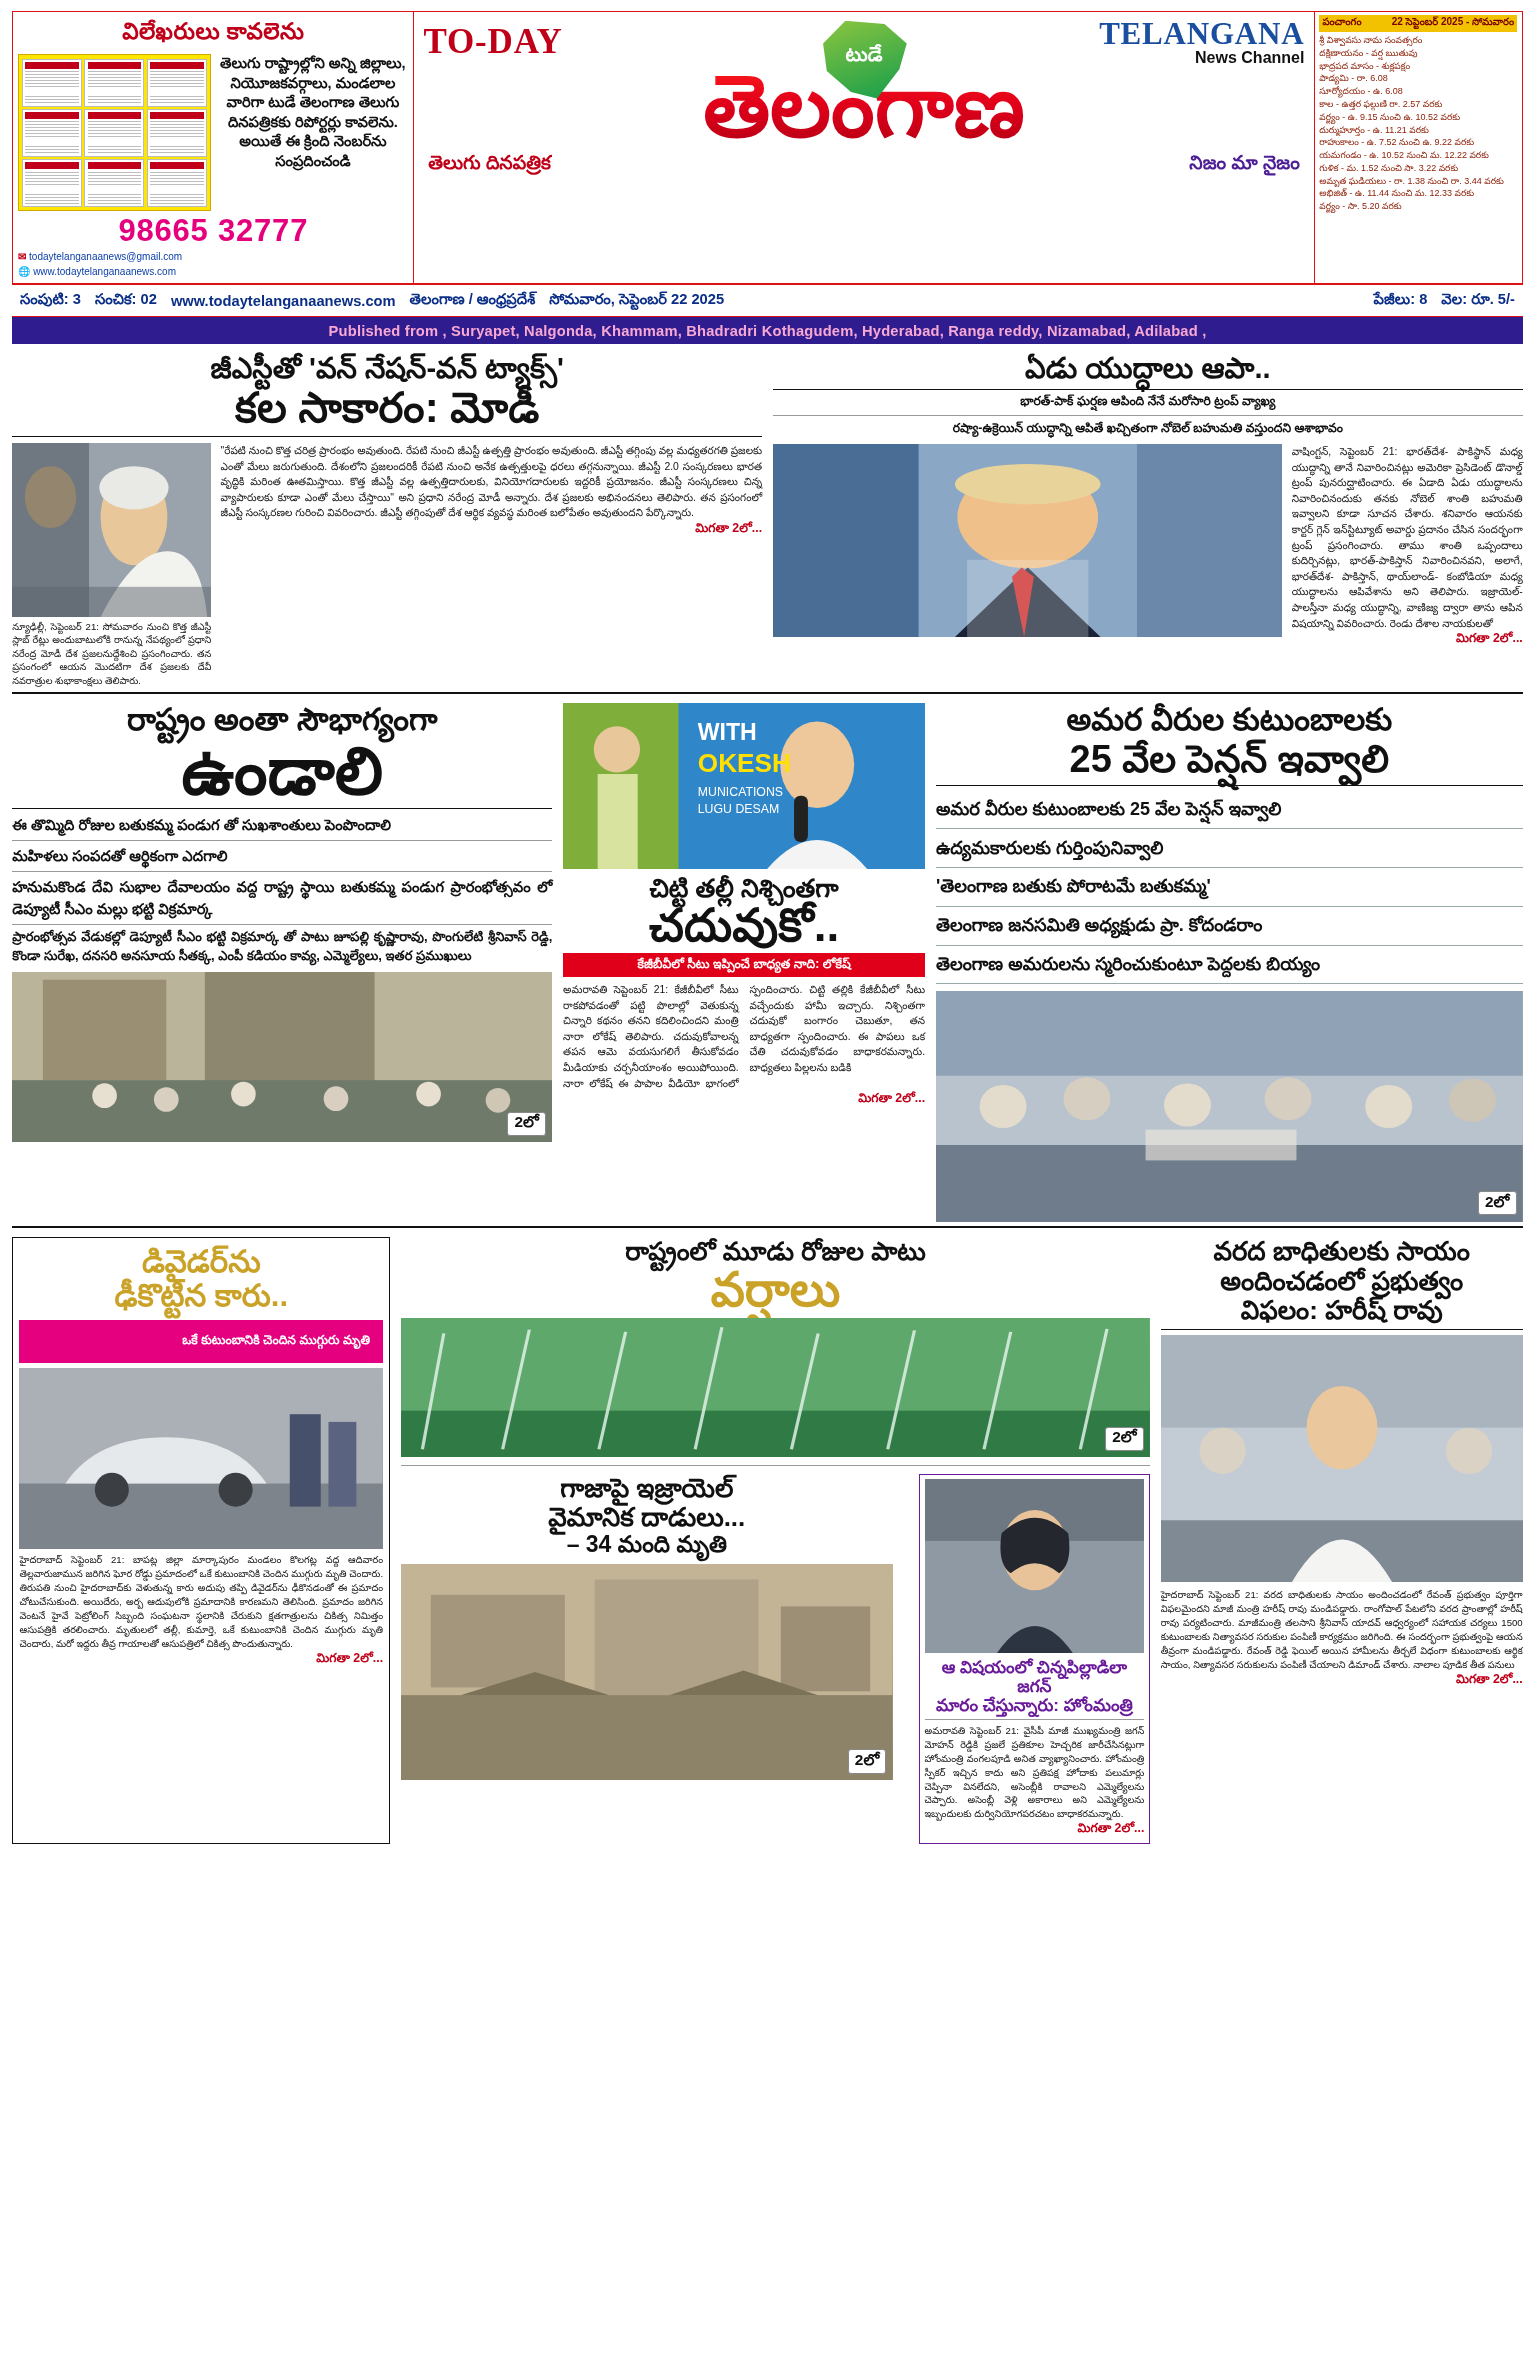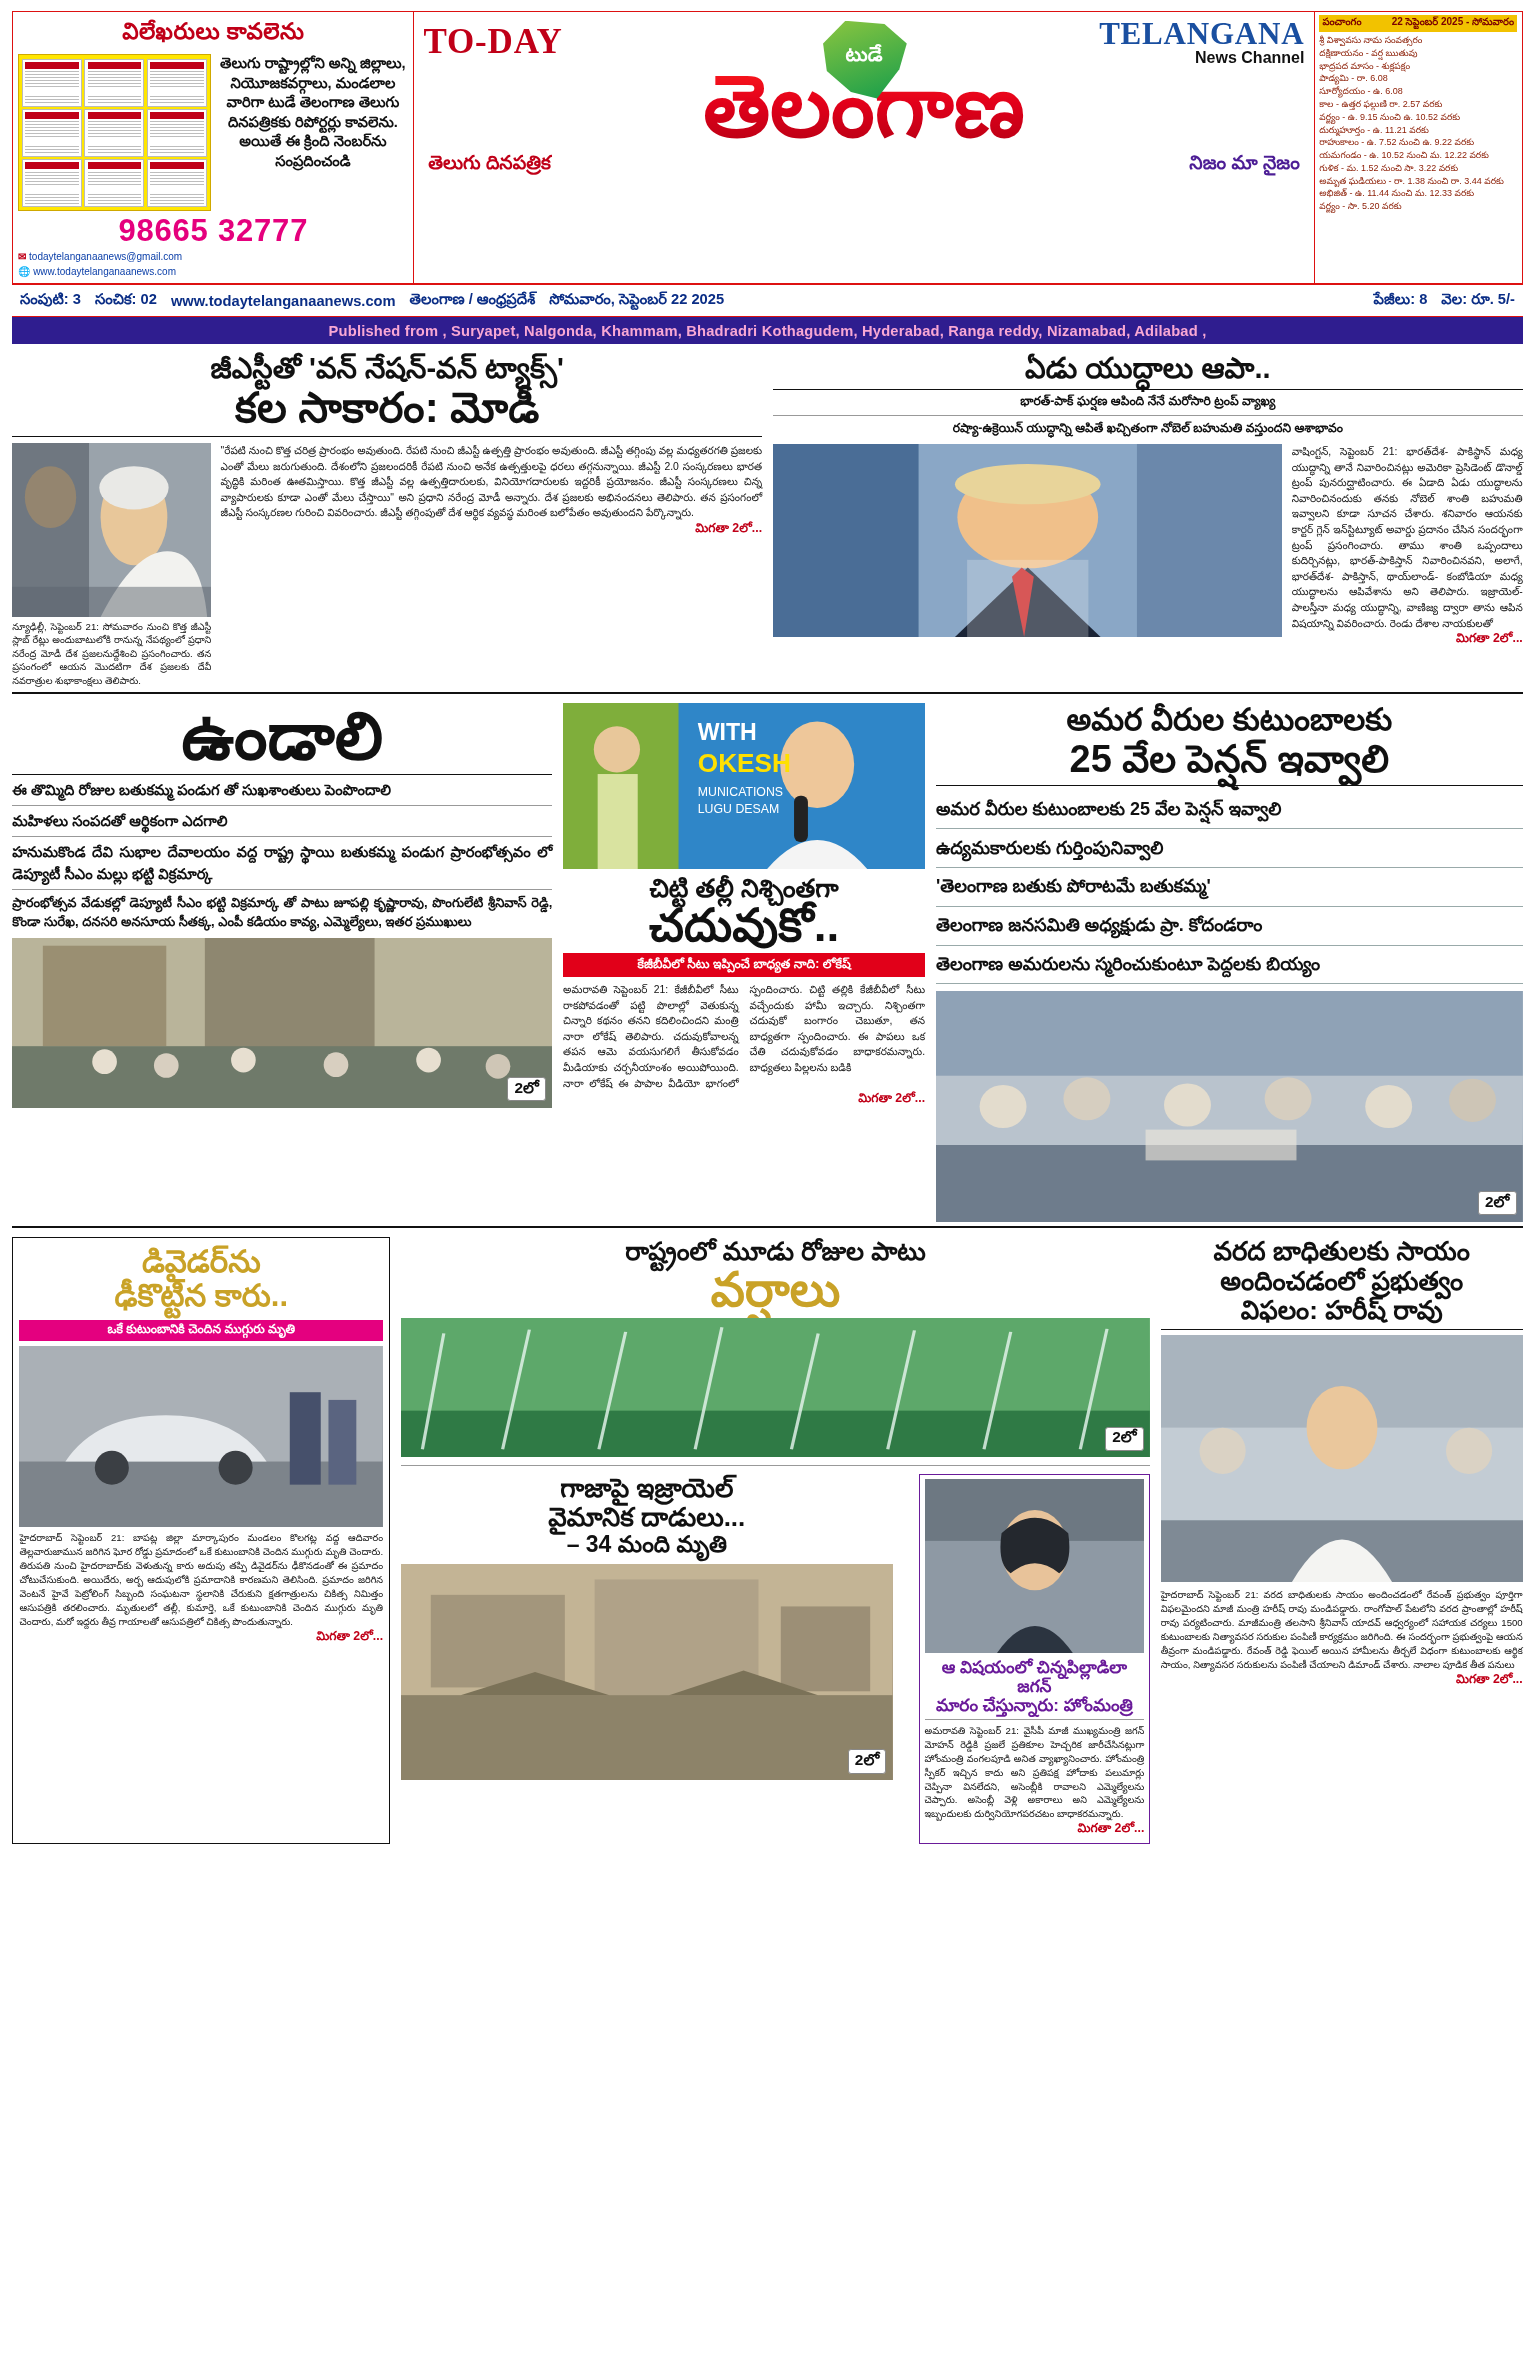--- a/index.html
+++ b/index.html
@@ -97,21 +97,21 @@
   .bullets div { border-bottom:0.8px solid #9aa; padding:5.4px 0; }
   .redbar { background:#e10019; color:#fff; font-weight:bold; font-size:12.3px; text-align:center; padding:3.9px 4.6px; margin:4.6px 0; }
   .hd-yellow { color:#c9a227; }
 
   
   .s3 { display:flex; gap:10.8px; margin-top:9.3px; }
   .s3 .c1 { width: 378px; border:1.5px solid #111; padding:6.2px; }
   .s3 .c2 { flex:1; }
   .s3 .c3 { width: 362px; }
   .hd3 { font-size:31px; font-weight:bold; text-align:center; line-height:1.12; }
-  .pinkbar { background:#e4007f; color:#fff; text-align:center; font-weight:bold; font-size:12.3px; padding:2px; margin:6.2px 0 4.6px; }
+  .pinkbar { background:#e4007f; color:#fff; text-align:right; font-weight:bold; font-size:12.3px; padding:13px; margin:6.2px 0 4.6px; }
   .twocol { column-count:2; column-gap:10.8px; }
   .purplebox { border:1.5px solid #6a1b9a; padding:4.6px;margin-left:17px; }
   .hd-purple { color:#6a1b9a; }
   .sm { font-size:9.6px; line-height:1.45; text-align:justify; }
 </style>
 </head>
 <body>
 
 <div class="page">
 
@@ -254,20 +254,21 @@
         </div>
       </div>
     </div>
   </div>
 
   <div class="rule" style="border-bottom-width:2.3px;"></div>
 
   <div class="s2">
 
     <div class="c1">
+      <div class="hd2 hd-center">రాష్ట్రం అంతా సౌభాగ్యంగా</div>
       <div class="hd-huge">ఉండాలి</div>
       <div class="rule"></div>
       <div class="body-txt" style="font-size:14.7px;font-weight:bold;line-height:1.5;">ఈ తొమ్మిది రోజుల బతుకమ్మ పండుగ తో సుఖశాంతులు పెంపొందాలి</div>
       <div class="thinrule"></div>
       <div class="body-txt" style="font-size:14.7px;font-weight:bold;line-height:1.5;">మహిళలు సంపదతో ఆర్థికంగా ఎదగాలి</div>
       <div class="thinrule"></div>
       <div class="body-txt" style="font-size:14.7px;font-weight:bold;line-height:1.5;">హనుమకొండ దేవి సుభాల దేవాలయం వద్ద రాష్ట్ర స్థాయి బతుకమ్మ పండుగ ప్రారంభోత్సవం లో డెప్యూటీ సీఎం మల్లు భట్టి విక్రమార్క</div>
       <div class="thinrule"></div>
       <div class="cap" style="font-size:13px;font-weight:bold;line-height:1.45;">ప్రారంభోత్సవ వేడుకల్లో డెప్యూటీ సీఎం భట్టి విక్రమార్క తో పాటు జూపల్లి కృష్ణారావు, పొంగులేటి శ్రీనివాస్ రెడ్డి, కొండా సురేఖ, దనసరి అనసూయ సీతక్క, ఎంపీ కడియం కావ్య, ఎమ్మెల్యేలు, ఇతర ప్రముఖులు</div>
       <div class="photo ph-crowd" style="height:170px;margin-top:6.2px;">

